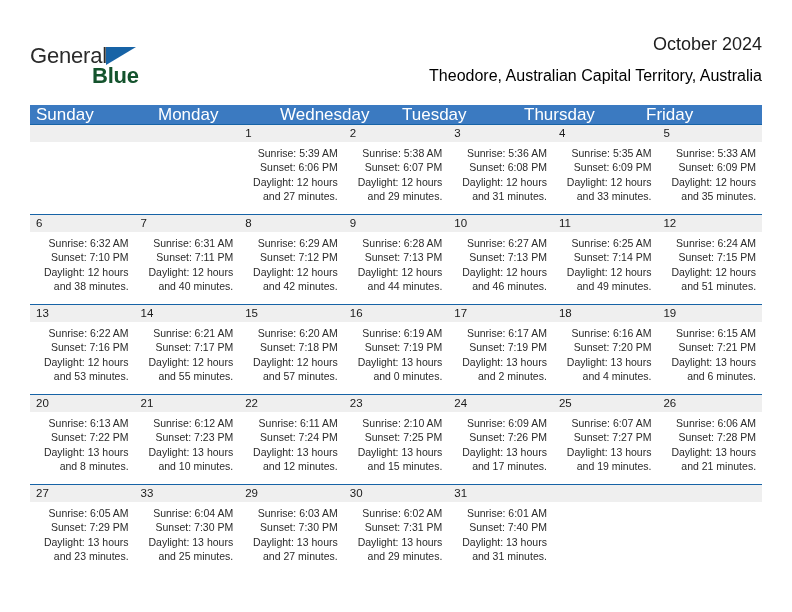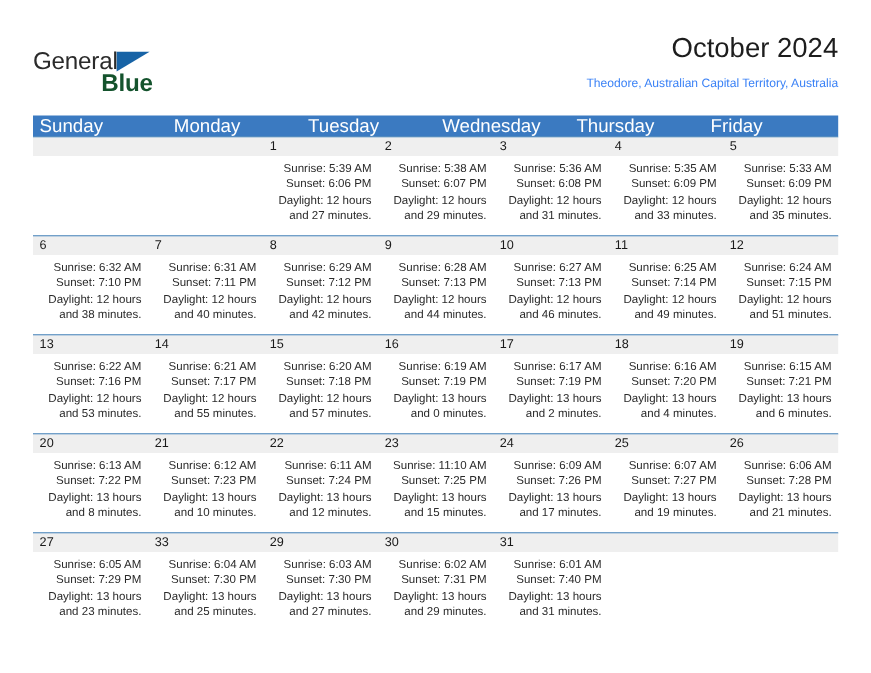--- a/index.html
+++ b/index.html
@@ -63,34 +63,34 @@
     line-height: 24px;
     color: #14532d;
     letter-spacing: -0.2px;
     font-weight: bold;
   }
 
   .title {
     position: absolute;
     right: 0;
     top: 0;
-    font-size: 25px;
+    font-size: 18px;
     line-height: 32px;
     color: #1d1d1d;
     text-align: right;
     white-space: nowrap;
     margin-left: 44px;
   }
   .subtitle {
     position: absolute;
     right: 0;
     top: 38px;
-    font-size: 11px;
+    font-size: 16px;
     line-height: 20px;
-    color: #3b82f6;
+    color: #000000;
     text-align: left;
     white-space: nowrap;
   }
 
   
   .calendar {
     position: absolute;
     left: 30px;
     top: 105px;
     width: 732px;
@@ -167,22 +167,22 @@
 
     <div class="title">October 2024</div>
     <div class="subtitle">Theodore, Australian Capital Territory, Australia</div>
   </div>
 
   <div class="calendar">
 
     <div class="weekday-row">
       <div class="weekday-cell">Sunday</div>
       <div class="weekday-cell">Monday</div>
+      <div class="weekday-cell">Wednesday</div>
       <div class="weekday-cell">Tuesday</div>
-      <div class="weekday-cell">Wednesday</div>
       <div class="weekday-cell">Thursday</div>
       <div class="weekday-cell">Friday</div>
     </div>
 
     <div class="week">
       <div class="week-numbers">
         <div class="num-cell"></div>
         <div class="num-cell"></div>
         <div class="num-cell">1</div>
         <div class="num-cell">2</div>
@@ -371,21 +371,21 @@
           <div class="det-line">Daylight: 13 hours</div>
           <div class="det-line">and 10 minutes.</div>
         </div>
         <div class="det-cell">
           <div class="det-line">Sunrise: 6:11 AM</div>
           <div class="det-line">Sunset: 7:24 PM</div>
           <div class="det-line">Daylight: 13 hours</div>
           <div class="det-line">and 12 minutes.</div>
         </div>
         <div class="det-cell">
-          <div class="det-line">Sunrise: 11:10 AM</div>
+          <div class="det-line">Sunrise: 2:10 AM</div>
           <div class="det-line">Sunset: 7:25 PM</div>
           <div class="det-line">Daylight: 13 hours</div>
           <div class="det-line">and 15 minutes.</div>
         </div>
         <div class="det-cell">
           <div class="det-line">Sunrise: 6:09 AM</div>
           <div class="det-line">Sunset: 7:26 PM</div>
           <div class="det-line">Daylight: 13 hours</div>
           <div class="det-line">and 17 minutes.</div>
         </div>

